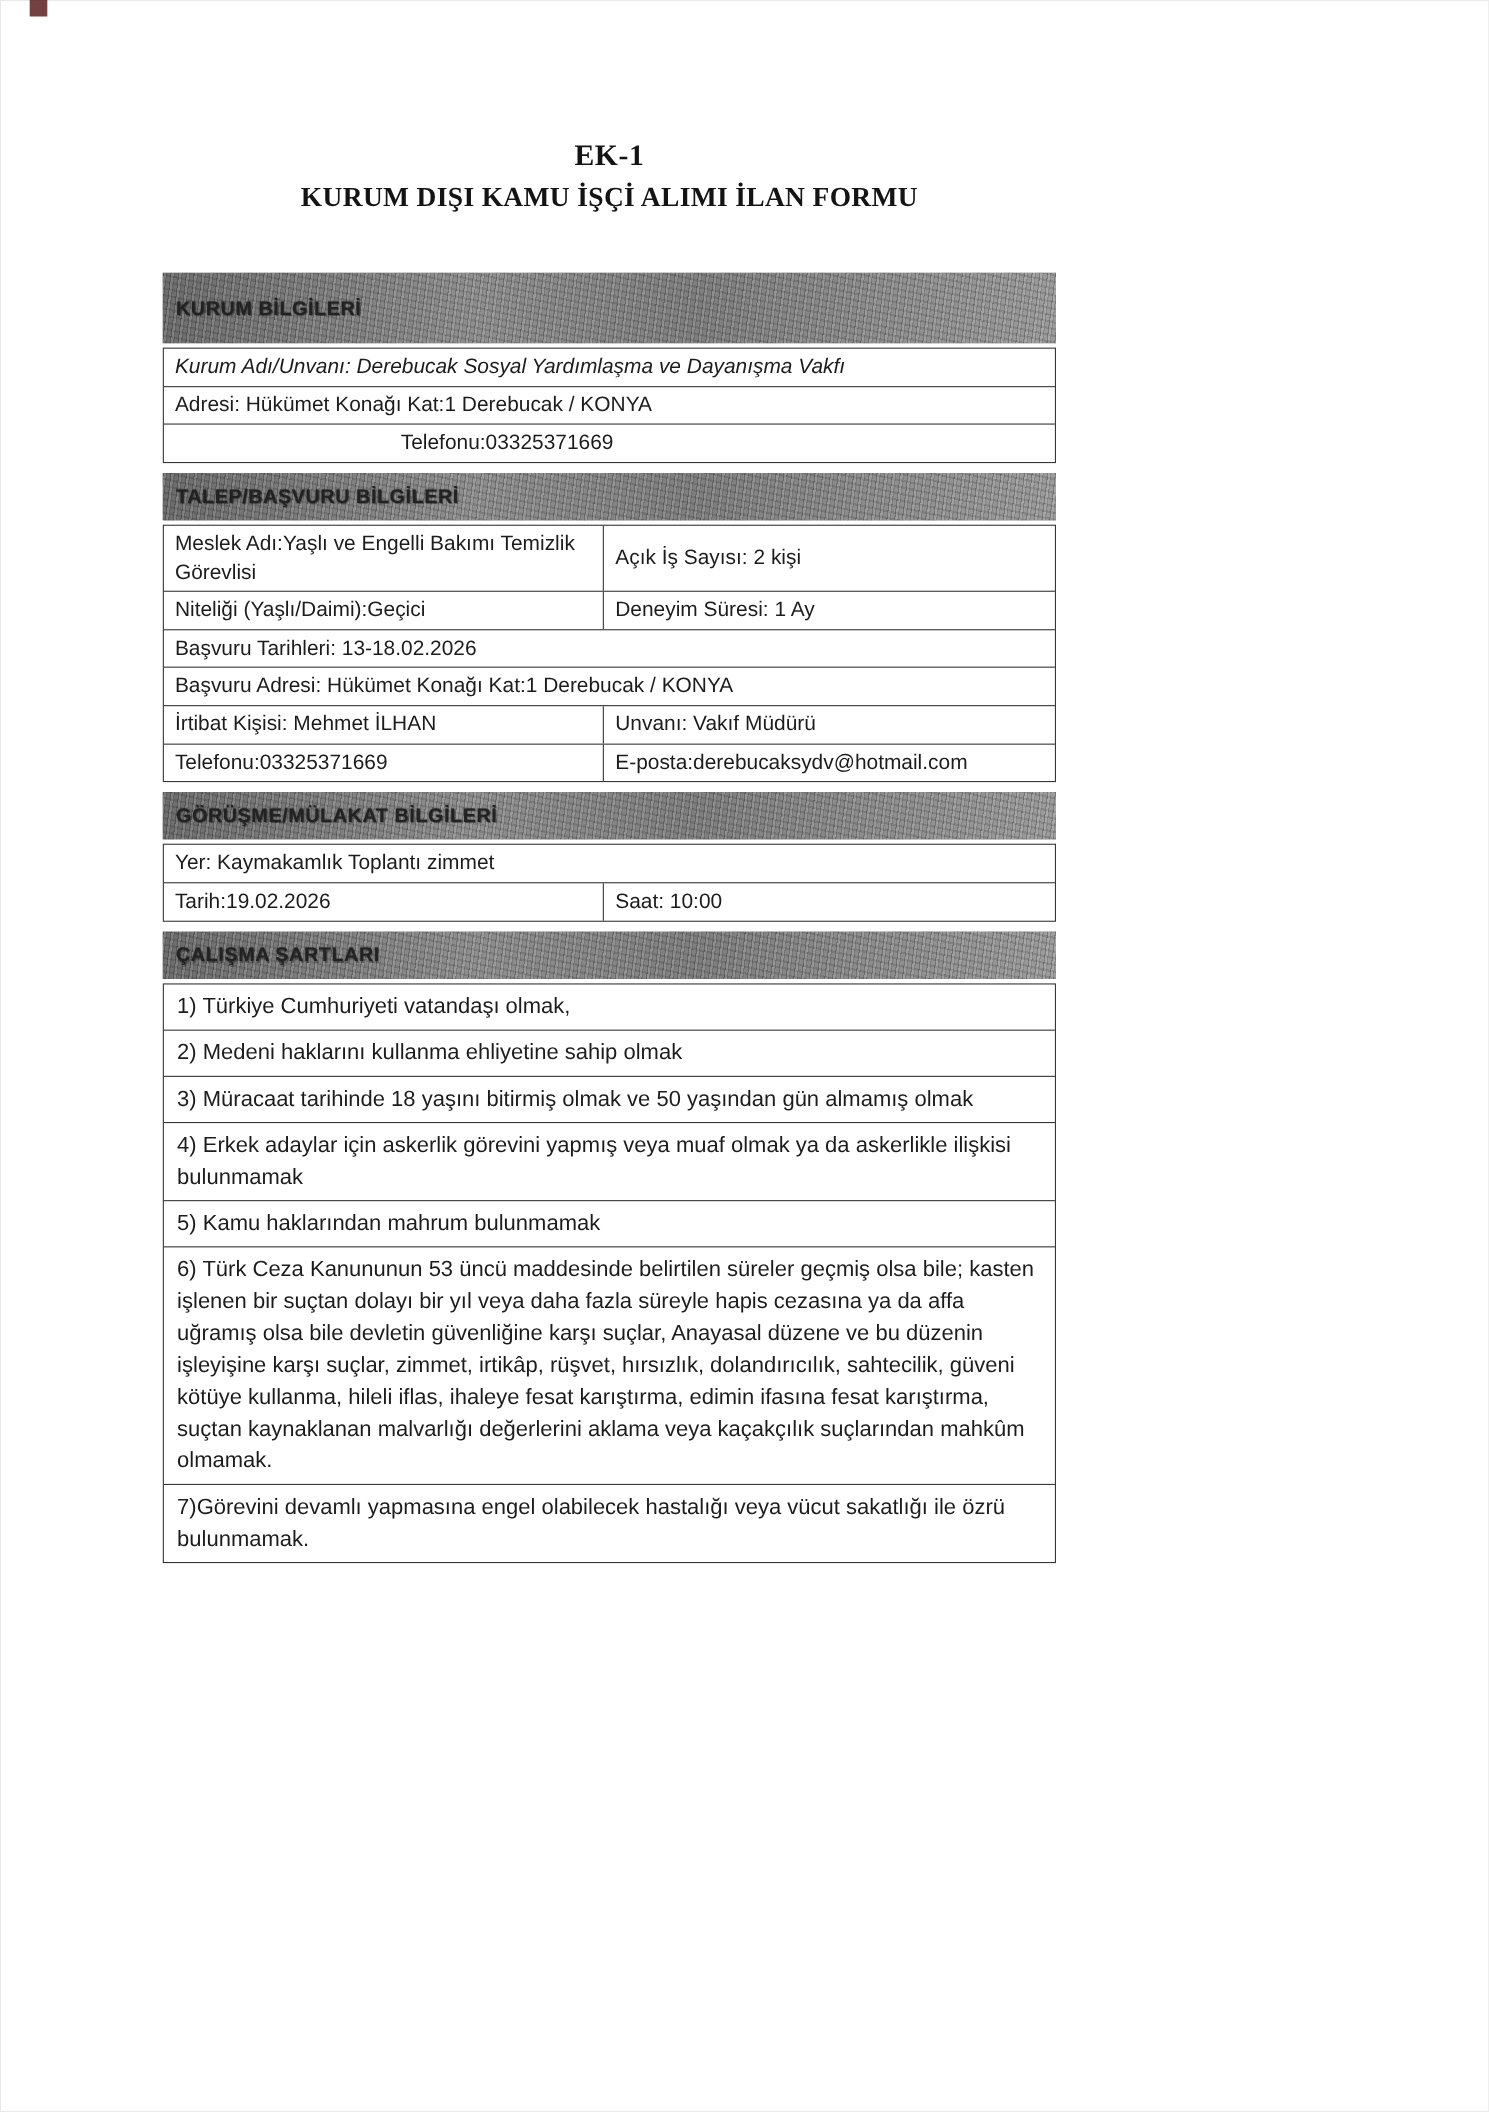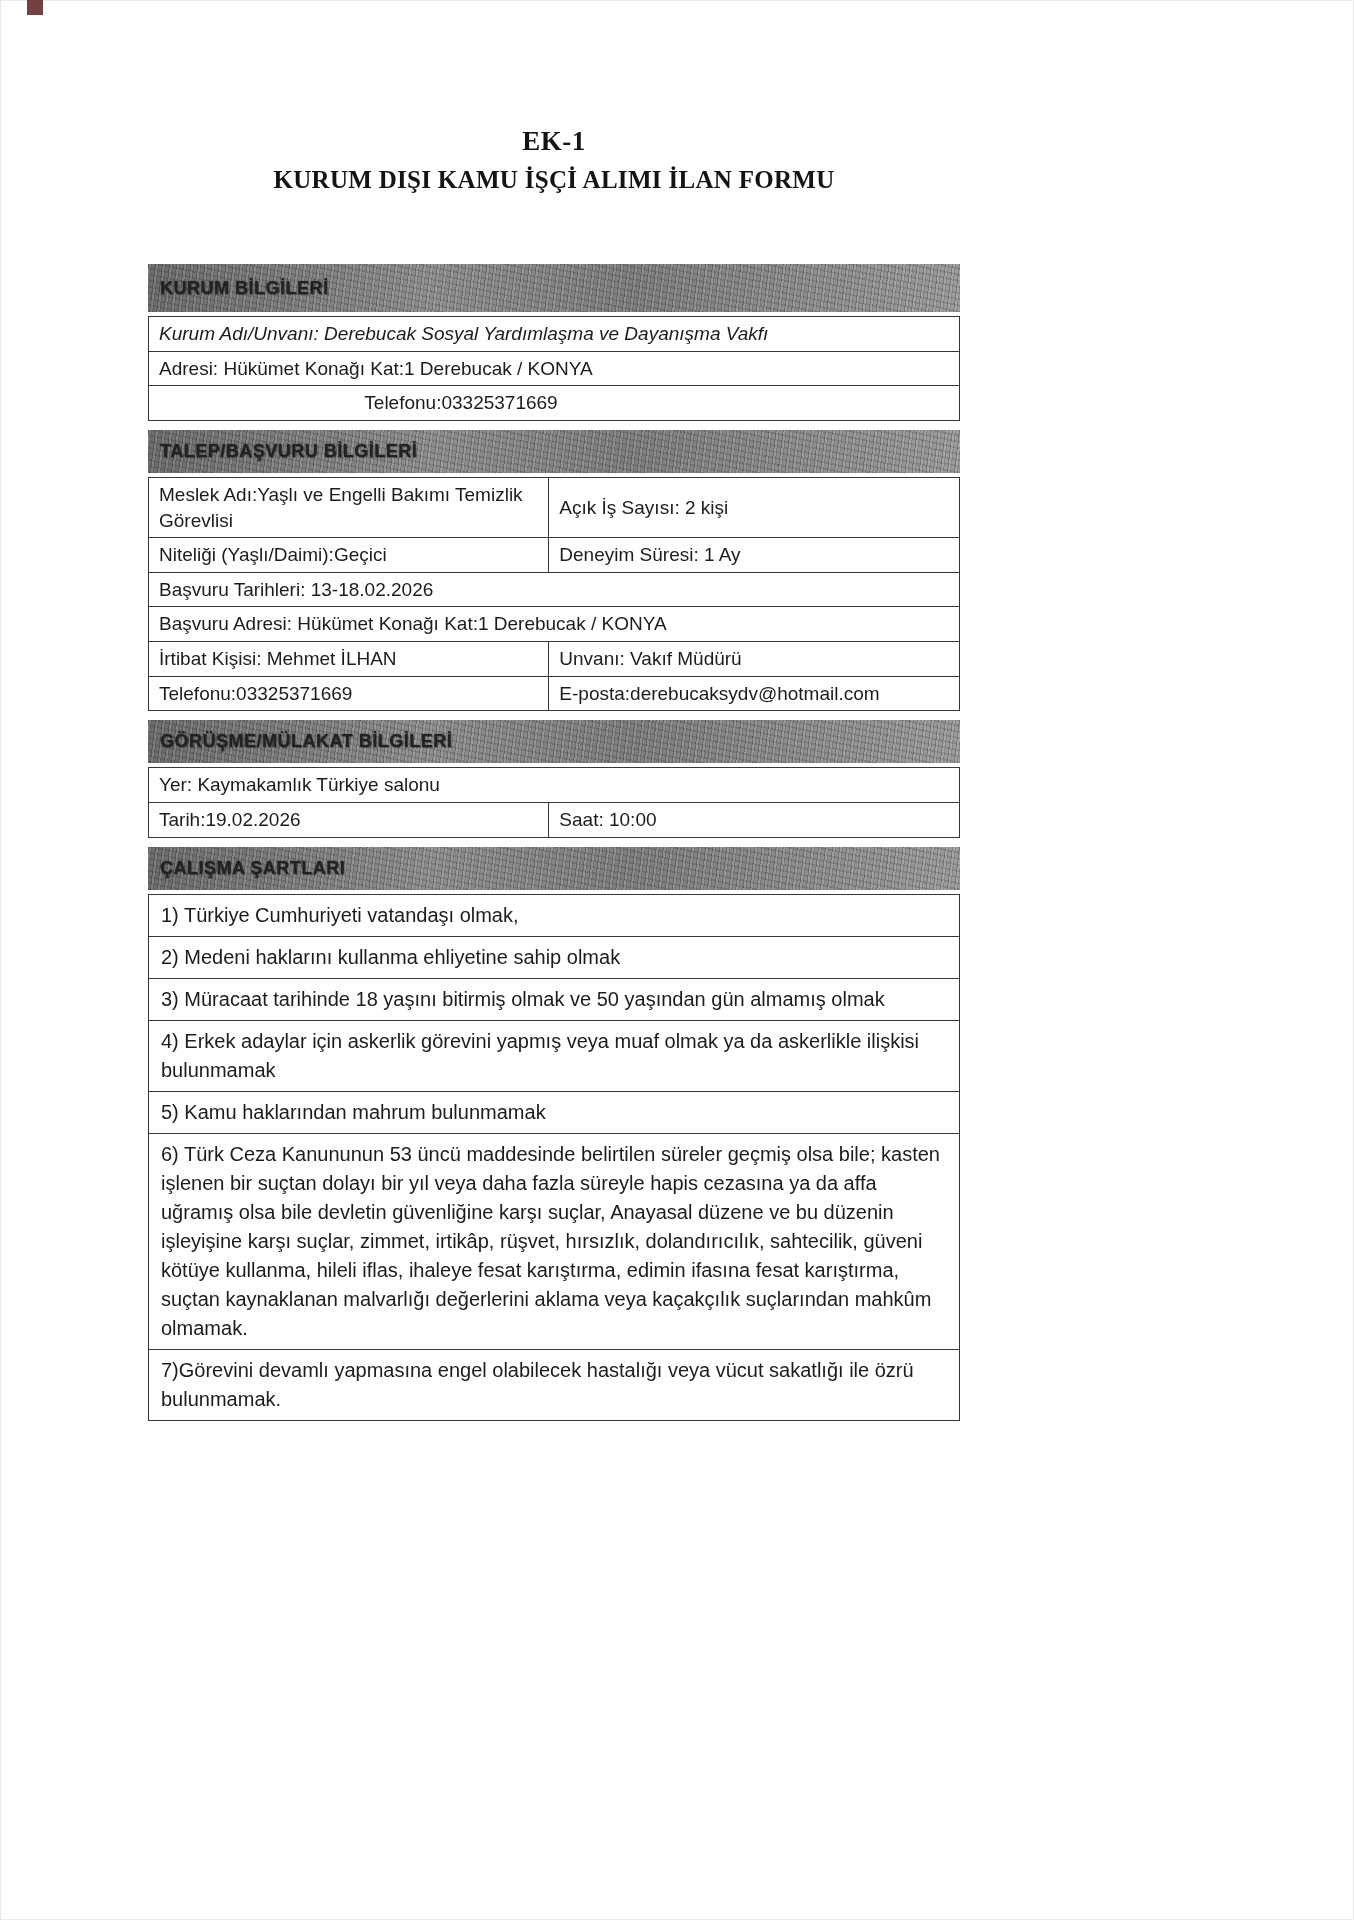--- a/index.html
+++ b/index.html
@@ -35,21 +35,21 @@
     box-sizing:border-box;
     font-weight:700;font-size:18px;letter-spacing:.5px;
     color:#222222;
     text-shadow:0 0 2px rgba(25,25,25,.55), 1px 1px 0 rgba(0,0,0,.28);
     background-color:#868686;
     background-image:
       repeating-linear-gradient(97deg, rgba(0,0,0,.20) 0 1px, rgba(255,255,255,.12) 1px 3px, rgba(0,0,0,.12) 3px 4px, rgba(255,255,255,0) 4px 7px),
       repeating-linear-gradient(12deg, rgba(0,0,0,.12) 0 2px, rgba(255,255,255,0) 2px 6px),
       linear-gradient(90deg,#6d6d6d 0%, #8f8f8f 35%, #7f7f7f 60%, #9c9c9c 100%);
   }
-  .section-header:first-child{margin-top:16px;height:48px;}
+  .section-header:first-child{margin-top:0;height:64px;}
   .rows-group{
     border:1.5px solid #363636;
     box-sizing:border-box;
   }
   .row{
     display:flex;
     border-bottom:1.5px solid #363636;
     min-height:31px;
     box-sizing:border-box;
   }
@@ -121,21 +121,21 @@
       </div>
       <div class="row">
         <div class="cell left">Telefonu:03325371669</div>
         <div class="cell right">E-posta:derebucaksydv@hotmail.com</div>
       </div>
     </div>
 
     <div class="section-header">GÖRÜŞME/MÜLAKAT BİLGİLERİ</div>
     <div class="rows-group">
       <div class="row">
-        <div class="cell full">Yer: Kaymakamlık Türkiye salonu</div>
+        <div class="cell full">Yer: Kaymakamlık Toplantı zimmet</div>
       </div>
       <div class="row">
         <div class="cell left">Tarih:19.02.2026</div>
         <div class="cell right">Saat: 10:00</div>
       </div>
     </div>
 
     <div class="section-header">ÇALIŞMA ŞARTLARI</div>
 
     <div class="rows-group">

